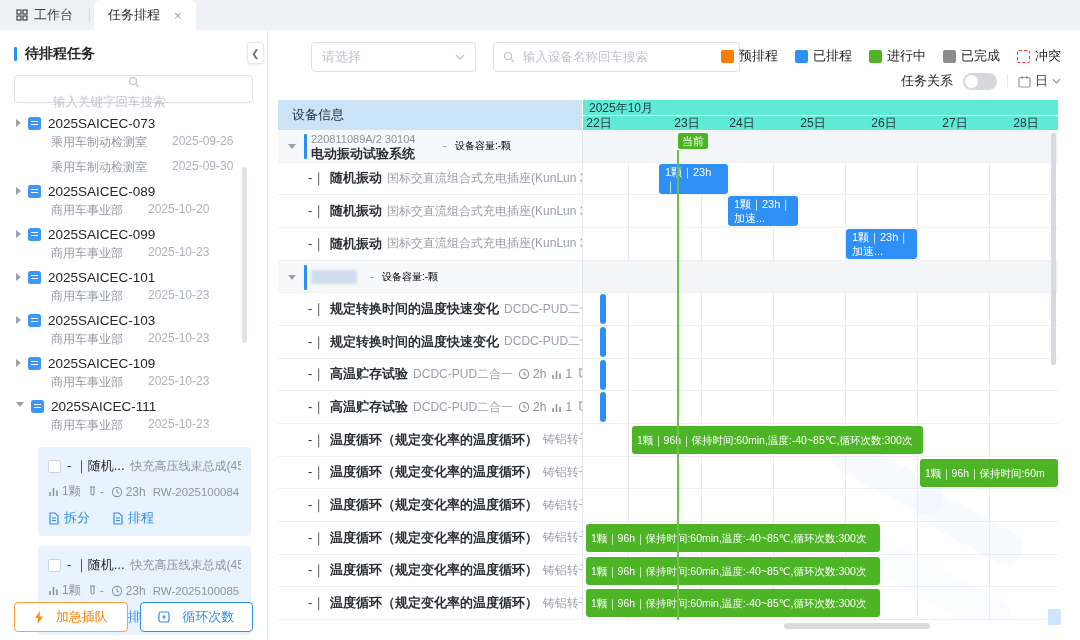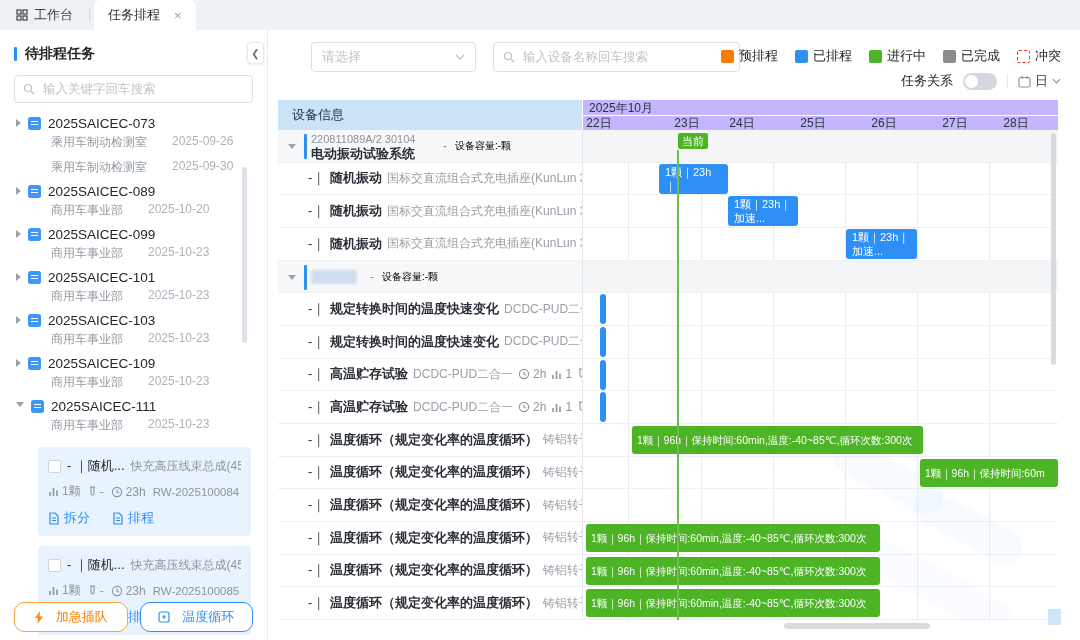--- a/index.html
+++ b/index.html
@@ -11,21 +11,21 @@
   .tab-home{display:flex;align-items:center;gap:6px;padding:0 16px;font-size:13px;color:#3d3f44;}
   .tab-sep{width:1px;height:14px;background:#d6dbe2;align-self:center;}
   .tab-active{margin-left:4px;background:#fff;border-radius:6px 6px 0 0;display:flex;align-items:center;gap:14px;padding:0 14px;font-size:13px;color:#2b2f36;}
   .tab-close{color:#9aa1ab;font-size:13px;cursor:pointer;}
 
   
   .sidebar{position:absolute;left:0;top:30px;width:268px;bottom:0;background:#fff;border-right:1px solid #e8ebef;}
   .sb-title{display:flex;align-items:center;gap:8px;margin:15px 14px 0;}
   .sb-accent{width:3px;height:14px;background:#2e8ff2;border-radius:1px;}
   .sb-title-text{font-size:14px;font-weight:bold;color:#262626;}
-  .sb-search{position:relative;margin:12px 14px 0;height:28px;border:1px solid #dcdfe4;border-radius:4px;display:flex;align-items:center;gap:6px;padding:0 8px;color:#bfc4cb;}
+  .sb-search{position:relative;margin:12px 14px 0;height:28px;border:1px solid #dcdfe4;border-radius:4px;display:flex;align-items:center;gap:6px;padding:0 8px;color:#bfc4cb;flex-direction:column;}
   .sb-search input{border:none;outline:none;flex:1;font-size:12.5px;color:#333;background:transparent;}
   .sb-search input::placeholder{color:#bfc4cb;}
   .tree{margin-top:8px;}
   .tree-item{padding:3px 14px 4px 16px;}
   .ti-row1{display:flex;align-items:center;gap:7px;height:18px;}
   .caret{width:0;height:0;border-left:5px solid #9aa1ab;border-top:4px solid transparent;border-bottom:4px solid transparent;display:inline-block;}
   .caret.down{border-left:none;border-right:none;border-top:5px solid #9aa1ab;border-left:4px solid transparent;border-right:4px solid transparent;}
   .doc-ic{width:13px;height:13px;background:#3e97f5;border-radius:2.5px;position:relative;flex:none;}
   .doc-ic:before{content:"";position:absolute;left:3px;top:4px;width:7px;height:1.5px;background:#fff;box-shadow:0 3px 0 #fff;}
   .ti-title{font-size:13.5px;color:#262626;font-weight:500;}
@@ -34,21 +34,21 @@
   .ti-date{color:#adb3bb;}
   .task-card{margin:10px 0 0 38px;width:213px;background:#e9f3fd;border-radius:4px;padding:10px 10px 9px;}
   .tc-r1{display:flex;align-items:center;gap:6px;white-space:nowrap;overflow:hidden;}
   .tc-check{width:13px;height:13px;background:#fff;border:1px solid #cfd4da;border-radius:2px;flex:none;}
   .tc-name{font-size:13px;color:#262626;font-weight:normal;}
   .tc-spec{font-size:12px;color:#8f959e;}
   .tc-r2{display:flex;align-items:center;gap:7px;margin-top:8px;font-size:11.5px;color:#8f959e;white-space:nowrap;}
   .tc-r3{display:flex;align-items:center;gap:22px;margin-top:9px;}
   .tc-link{display:flex;align-items:center;gap:4px;font-size:13px;color:#2e8ff2;cursor:pointer;}
   .sb-footer{position:absolute;left:14px;right:14px;bottom:8px;display:flex;gap:12px;}
-  .sb-btn{flex:1;height:30px;border-radius:10px;background:#fff;display:flex;align-items:center;justify-content:center;gap:12px;font-size:13px;cursor:pointer;}
+  .sb-btn{flex:1;height:30px;border-radius:4px;background:#fff;display:flex;align-items:center;justify-content:center;gap:12px;font-size:13px;cursor:pointer;}
   .sb-btn.orange{border:1px solid #f9a13b;color:#fa7d00;}
   .sb-btn.blue{border:1px solid #2e8ff2;color:#2e8ff2;}
   .sb-scroll{position:absolute;right:20px;top:137px;width:5px;height:176px;background:#dfe2e6;border-radius:3px;}
   .collapse-btn{position:absolute;left:247px;top:42px;width:17px;height:22px;background:#fff;border:1px solid #e4e7eb;border-radius:4px;box-shadow:0 1px 3px rgba(0,0,0,.08);display:flex;align-items:center;justify-content:center;font-size:10px;color:#6a7077;cursor:pointer;z-index:5;}
 
   
   .tb-select{position:absolute;left:311px;top:42px;width:165px;height:30px;border:1px solid #dcdfe4;border-radius:4px;display:flex;align-items:center;justify-content:space-between;padding:0 10px;font-size:13px;color:#bfc4cb;cursor:pointer;background:#fff;}
   .tb-search{position:absolute;left:493px;top:42px;width:247px;height:30px;border:1px solid #dcdfe4;border-radius:4px;display:flex;align-items:center;gap:6px;padding:0 9px;background:#fff;color:#bfc4cb;}
   .tb-search input{border:none;outline:none;flex:1;font-size:12.5px;background:transparent;color:#333;}
   .tb-search input::placeholder{color:#bfc4cb;}
@@ -59,21 +59,21 @@
   .tb-row2{position:absolute;right:19px;top:72px;display:flex;align-items:center;gap:10px;font-size:13px;color:#262626;}
   .toggle{width:34px;height:17px;background:#d4d8de;border-radius:9px;position:relative;cursor:pointer;}
   .toggle:before{content:"";position:absolute;left:2px;top:2px;width:13px;height:13px;border-radius:50%;background:#fff;}
   .vdiv{width:1px;height:14px;background:#e3e6ea;}
   .view-day{display:flex;align-items:center;gap:4px;color:#3c4046;cursor:pointer;}
 
   
   .gantt{position:absolute;left:278px;top:100px;width:780px;height:520px;overflow:hidden;}
   .g-head{display:flex;height:30px;}
   .gh-left{width:305px;background:#cbe3f6;display:flex;align-items:center;padding-left:14px;font-size:13px;color:#26343f;border-right:1px solid #fff;}
-  .gh-right{flex:1;position:relative;background:#c4b5fd;}
+  .gh-right{flex:1;position:relative;background:#5eead4;}
   .gh-month{position:absolute;left:6px;top:0;height:15px;line-height:16px;font-size:12px;color:#26343f;}
   .gh-days{position:absolute;left:0;right:0;top:15px;height:15px;border-top:1px solid #fff;}
   .gh-day{position:absolute;top:0;height:15px;line-height:14px;font-size:12px;color:#26343f;transform:translateX(-50%);}
   .g-body{position:relative;height:621px;}
   .g-row{display:flex;height:32.67px;border-bottom:1px solid #eef0f2;}
   .gr-left{width:305px;position:relative;border-right:1px solid #e3e6ea;overflow:hidden;background:#fff;}
   .gr-chart{flex:1;position:relative;overflow:hidden;}
   .g-row.group .gr-left{background:#f7f8fa;}
   .g-row.group .gr-chart{background:#f4f5f7;}
   .grid-line{position:absolute;top:0;bottom:0;width:1px;background:#e9ecef;}
@@ -357,21 +357,21 @@
           </span>
           <span>加急插队</span>
         </div>
         <div class="sb-btn blue">
           <span class="icon">
             <svg width="12" height="12" viewBox="0 0 12 12">
               <rect x="1" y="1" width="10" height="10" rx="2" fill="none" stroke="#2e8ff2" stroke-width="1.2"></rect>
               <path d="M4 6 h4 M6 4 v4" stroke="#2e8ff2" stroke-width="1.2"></path>
             </svg>
           </span>
-          <span>温度循环</span>
+          <span>循环次数</span>
         </div>
       </div>
   </aside>
   <div class="collapse-btn">❮</div>
 
   <div class="tb-select">
     <span>请选择</span>
     <span class="icon">
         <svg width="10" height="6" viewBox="0 0 10 6">
           <polyline points="1,1 5,5 9,1" fill="none" stroke="#bfc4cb" stroke-width="1.3"></polyline>
@@ -435,21 +435,21 @@
       <div class="gh-left">设备信息</div>
       <div class="gh-right">
         <div class="gh-month">2025年10月</div>
         <div class="gh-days" id="days">
             <span class="gh-day" style="left: 16px;">22日</span>
             <span class="gh-day" style="left: 104px;">23日</span>
             <span class="gh-day" style="left: 159px;">24日</span>
             <span class="gh-day" style="left: 230px;">25日</span>
             <span class="gh-day" style="left: 301px;">26日</span>
             <span class="gh-day" style="left: 372px;">27日</span>
-            <span class="gh-day" style="left: 433px;">28日</span>
+            <span class="gh-day" style="left: 443px;">28日</span>
           </div>
       </div>
     </div>
     <div class="g-body" id="gbody">
       <div class="watermark">
         <span class="wm-cap" style="left:10px;top:60px;"></span>
         <span class="wm-cap" style="left:90px;top:110px;"></span>
         <span class="wm-cap" style="left:40px;top:170px;width:160px;opacity:.05;"></span>
       </div>
     <div class="g-row group">

